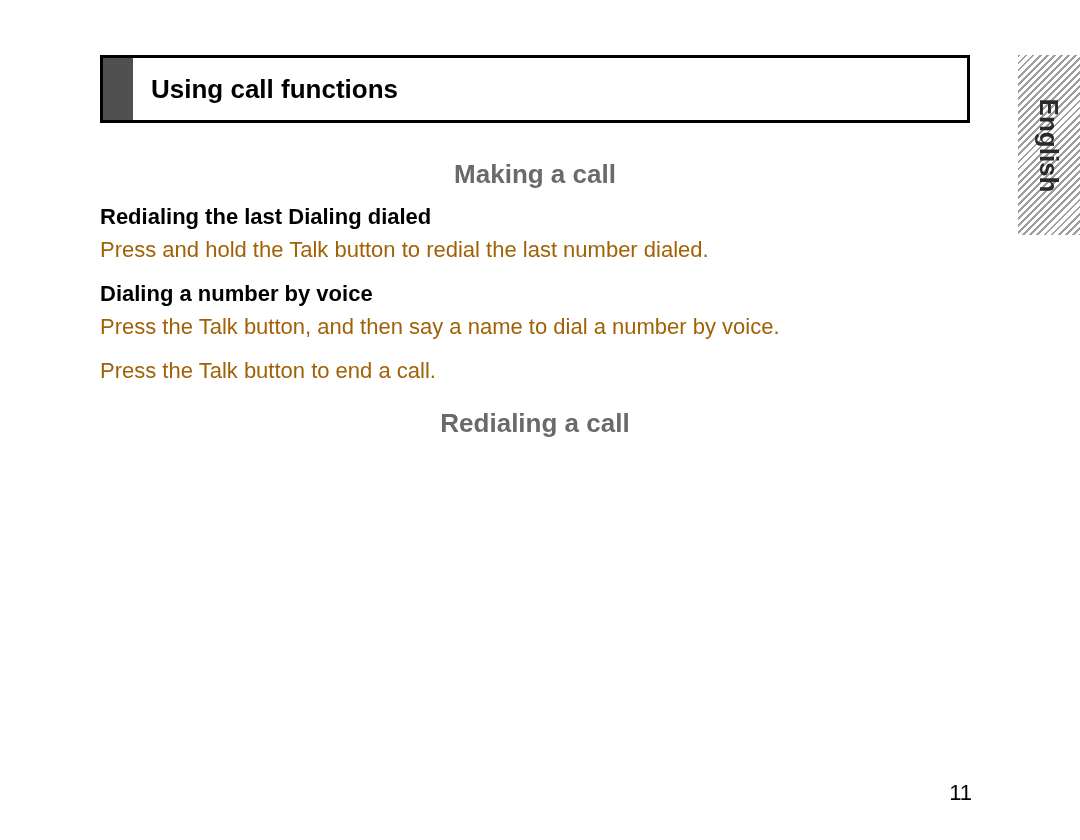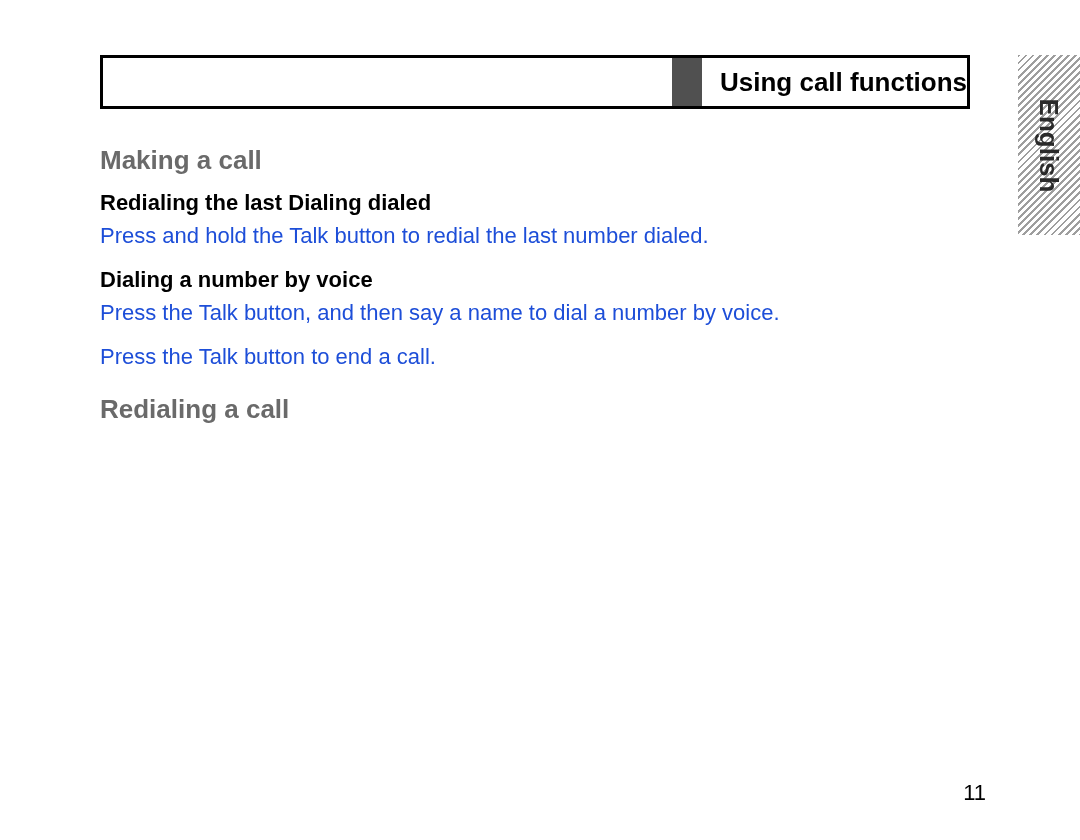--- a/index.html
+++ b/index.html
@@ -11,54 +11,54 @@
       position: relative;
       color: #000;
     }
     .page {
       padding: 55px 110px 40px 100px;
     }
     .title-bar {
       border: 3px solid #000;
       display: flex;
       align-items: stretch;
-      height: 54px;
+      height: 68px;
       margin-bottom: 36px;
-      justify-content: flex-end;
     }
     .title-accent {
       width: 30px;
       background: #505050;
       flex-shrink: 0;
     }
     .title-text {
       font-size: 26px;
       font-weight: bold;
       color: #000;
       padding-left: 18px;
       display: flex;
       align-items: center;
     }
     .section-heading {
       font-size: 26px;
       font-weight: bold;
       color: #6a6a6a;
       margin-top: 22px;
       margin-bottom: 14px;
+      text-align: center;
     }
     .sub-heading {
       font-size: 22px;
       font-weight: bold;
       color: #000;
       margin-top: 4px;
       margin-bottom: 6px;
     }
     .body-text {
       font-size: 22px;
-      color: #1d4ed8;
+      color: #a16207;
       line-height: 1.3;
       margin-bottom: 16px;
     }
     .lang-tab {
       position: absolute;
       right: 0;
       top: 55px;
       width: 62px;
       height: 180px;
       display: flex;
@@ -75,21 +75,21 @@
     .lang-tab-text {
       transform: rotate(90deg);
       font-size: 26px;
       font-weight: bold;
       color: #2a2a2a;
       white-space: nowrap;
     }
     .page-number {
       position: absolute;
       bottom: 34px;
-      right: 94px;
+      right: 108px;
       font-size: 22px;
       color: #000;
     }
   </style>
 </head>
 <body>
 
 <div class="lang-tab">
   <div class="lang-tab-text">English</div>
 </div>

